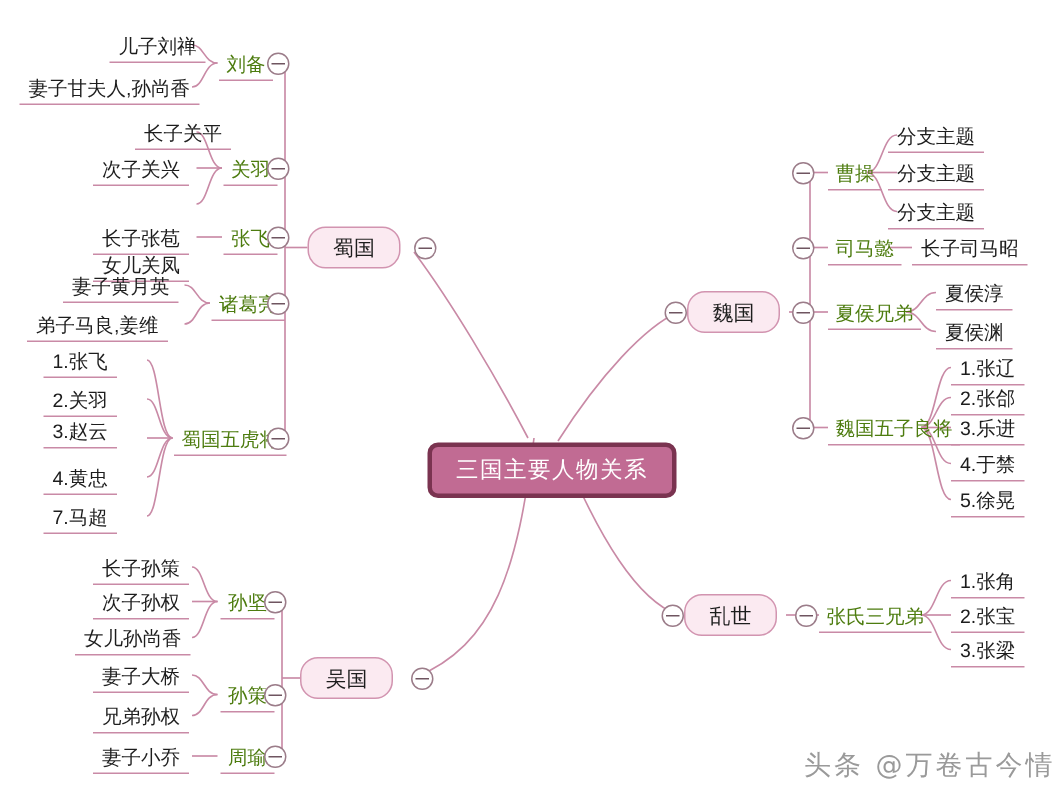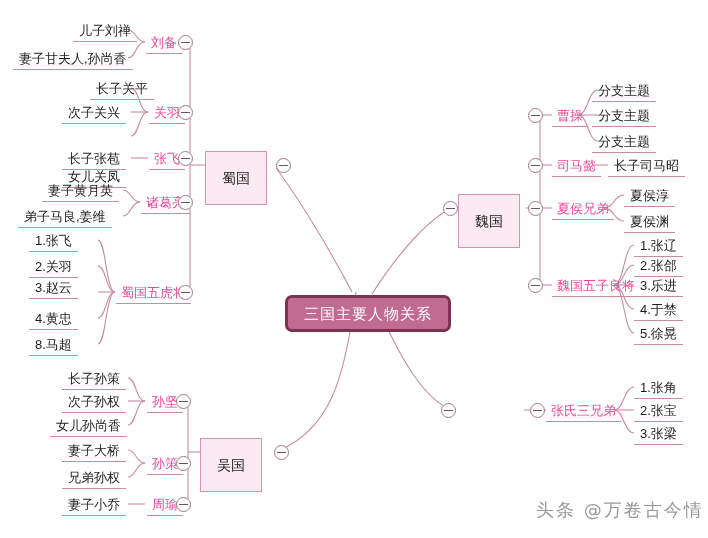--- a/index.html
+++ b/index.html
@@ -21,41 +21,41 @@
     position: absolute;
     left: 0;
     top: 0;
     width: 708px;
     height: 538px;
     pointer-events: none;
   }
   .node {
     position: absolute;
     white-space: nowrap;
-    color: #ec4899;
+    color: #4d7c0f;
     font-size: 13px;
     line-height: 1;
   }
   
   .leaf {
     padding: 3px 6px 4px 6px;
     border-bottom: 1px solid #c98aa6;
     color: #1d1d1d;
   }
   
   .mid {
     padding: 3px 5px 4px 5px;
     border-bottom: 1px solid #c98aa6;
   }
   
   .boxed {
-    padding: 19px 16px;
+    padding: 6px 16px;
     background: #fbeaf1;
     border: 1px solid #d294b0;
-    border-radius: 0;
+    border-radius: 12px;
     font-size: 14px;
     color: #1d1d1d;
   }
   
   .root {
     padding: 8px 16px;
     background: #c16b93;
     border: 3px solid #7a3350;
     border-radius: 7px;
     color: #ffffff;
@@ -205,21 +205,21 @@
   <div class="toggle" style="left:178px; top:195px;"></div>
   <div class="node leaf" style="left:18px; top:207px;">弟子马良,姜维</div>
   <div class="node leaf" style="left:42px; top:181px;">妻子黄月英</div>
 
   <div class="node mid" style="left:116px; top:283px;">蜀国五虎将</div>
   <div class="toggle" style="left:178px; top:285px;"></div>
   <div class="node leaf" style="left:29px; top:231px;">1.张飞</div>
   <div class="node leaf" style="left:29px; top:257px;">2.关羽</div>
   <div class="node leaf" style="left:29px; top:278px;">3.赵云</div>
   <div class="node leaf" style="left:29px; top:309px;">4.黄忠</div>
-  <div class="node leaf" style="left:29px; top:335px;">8.马超</div>
+  <div class="node leaf" style="left:29px; top:335px;">7.马超</div>
 
   <div class="node boxed" style="left:200px; top:438px;">吴国</div>
   <div class="toggle" style="left:274px; top:445px;"></div>
 
   <div class="node mid" style="left:147px; top:392px;">孙坚</div>
   <div class="toggle" style="left:176px; top:394px;"></div>
   <div class="node leaf" style="left:62px; top:369px;">长子孙策</div>
   <div class="node leaf" style="left:62px; top:392px;">次子孙权</div>
   <div class="node leaf" style="left:50px; top:416px;">女儿孙尚香</div>
 
@@ -251,20 +251,21 @@
   <div class="node leaf" style="left:624px; top:212px;">夏侯渊</div>
 
   <div class="node mid" style="left:552px; top:276px;">魏国五子良将</div>
   <div class="toggle" style="left:528px; top:278px;"></div>
   <div class="node leaf" style="left:634px; top:236px;">1.张辽</div>
   <div class="node leaf" style="left:634px; top:256px;">2.张郃</div>
   <div class="node leaf" style="left:634px; top:276px;">3.乐进</div>
   <div class="node leaf" style="left:634px; top:300px;">4.于禁</div>
   <div class="node leaf" style="left:634px; top:324px;">5.徐晃</div>
 
+  <div class="node boxed" style="left:456px; top:396px;">乱世</div>
   <div class="toggle" style="left:441px; top:403px;"></div>
 
   <div class="node mid" style="left:546px; top:401px;text-align:center;">张氏三兄弟</div>
   <div class="toggle" style="left:530px; top:403px;"></div>
   <div class="node leaf" style="left:634px; top:378px;text-align:center;">1.张角</div>
   <div class="node leaf" style="left:634px; top:401px;">2.张宝</div>
   <div class="node leaf" style="left:634px; top:424px;">3.张梁</div>
 
   <div class="watermark" style="left:536px; top:498px;">头条 @万卷古今情</div>
 

